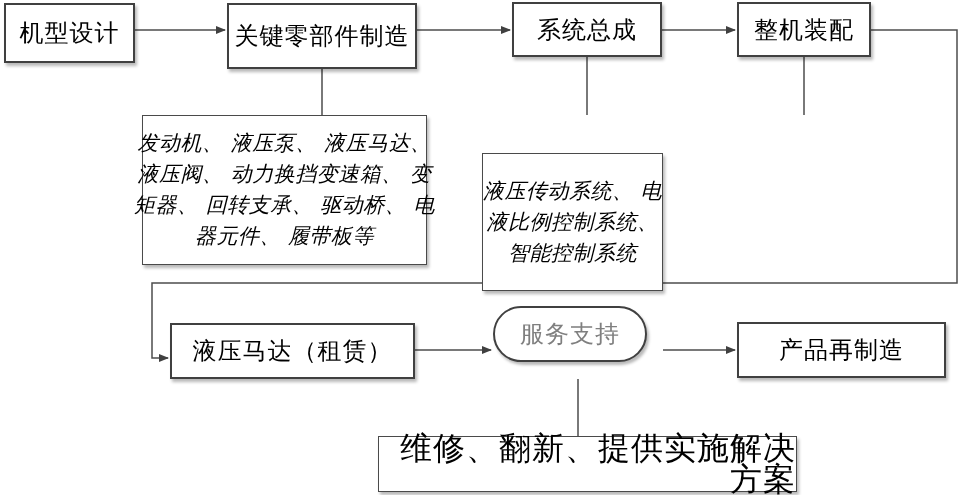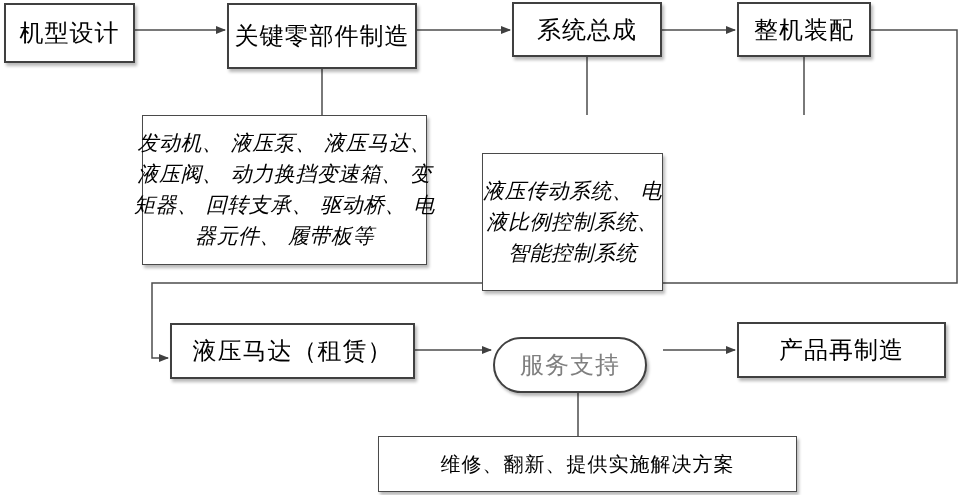--- a/index.html
+++ b/index.html
@@ -41,25 +41,25 @@
   .b-system   {left:512px;top:2px;  width:150px;height:55px;}
   .b-assembly {left:737px;top:2px;  width:134px;height:55px;}
 
   
   .d-parts    {left:142px;top:115px;width:285px;height:150px;}
   .d-system   {left:482px;top:115px;width:181px;height:138px;margin-top:38px;}
   .d-products {left:695px;top:115px;width:233px;height:150px;}
 
   
   .b-marketing{left:170px;top:323px;width:245px;height:56px;}
-  .b-service  {left:493px;top:337px;width:154px;height:56px;border-radius:28px;}
+  .b-service  {left:493px;top:306px;width:154px;height:56px;border-radius:28px;}
   .b-reman    {left:737px;top:322px;width:209px;height:56px;justify-content:center;}
 
   
-  .d-service  {left:378px;top:436px;width:419px;height:56px;font-size:20px;font-family:Liberation Serif, serif;font-style:normal;letter-spacing:1px;text-align:right;}
+  .d-service  {left:378px;top:436px;width:419px;height:56px;font-size:32px;font-family:Liberation Serif, serif;font-style:normal;letter-spacing:1px;text-align:right;}
 </style>
 </head>
 <body>
 
 <div class="canvas">
 
   <svg class="wires" viewBox="0 0 966 495" xmlns="http://www.w3.org/2000/svg">
     <defs>
       <marker id="arr" markerWidth="10" markerHeight="8" refX="9" refY="4" orient="auto" markerUnits="userSpaceOnUse">
         <path d="M0,0 L10,4 L0,8 Z" fill="#404040"></path>

